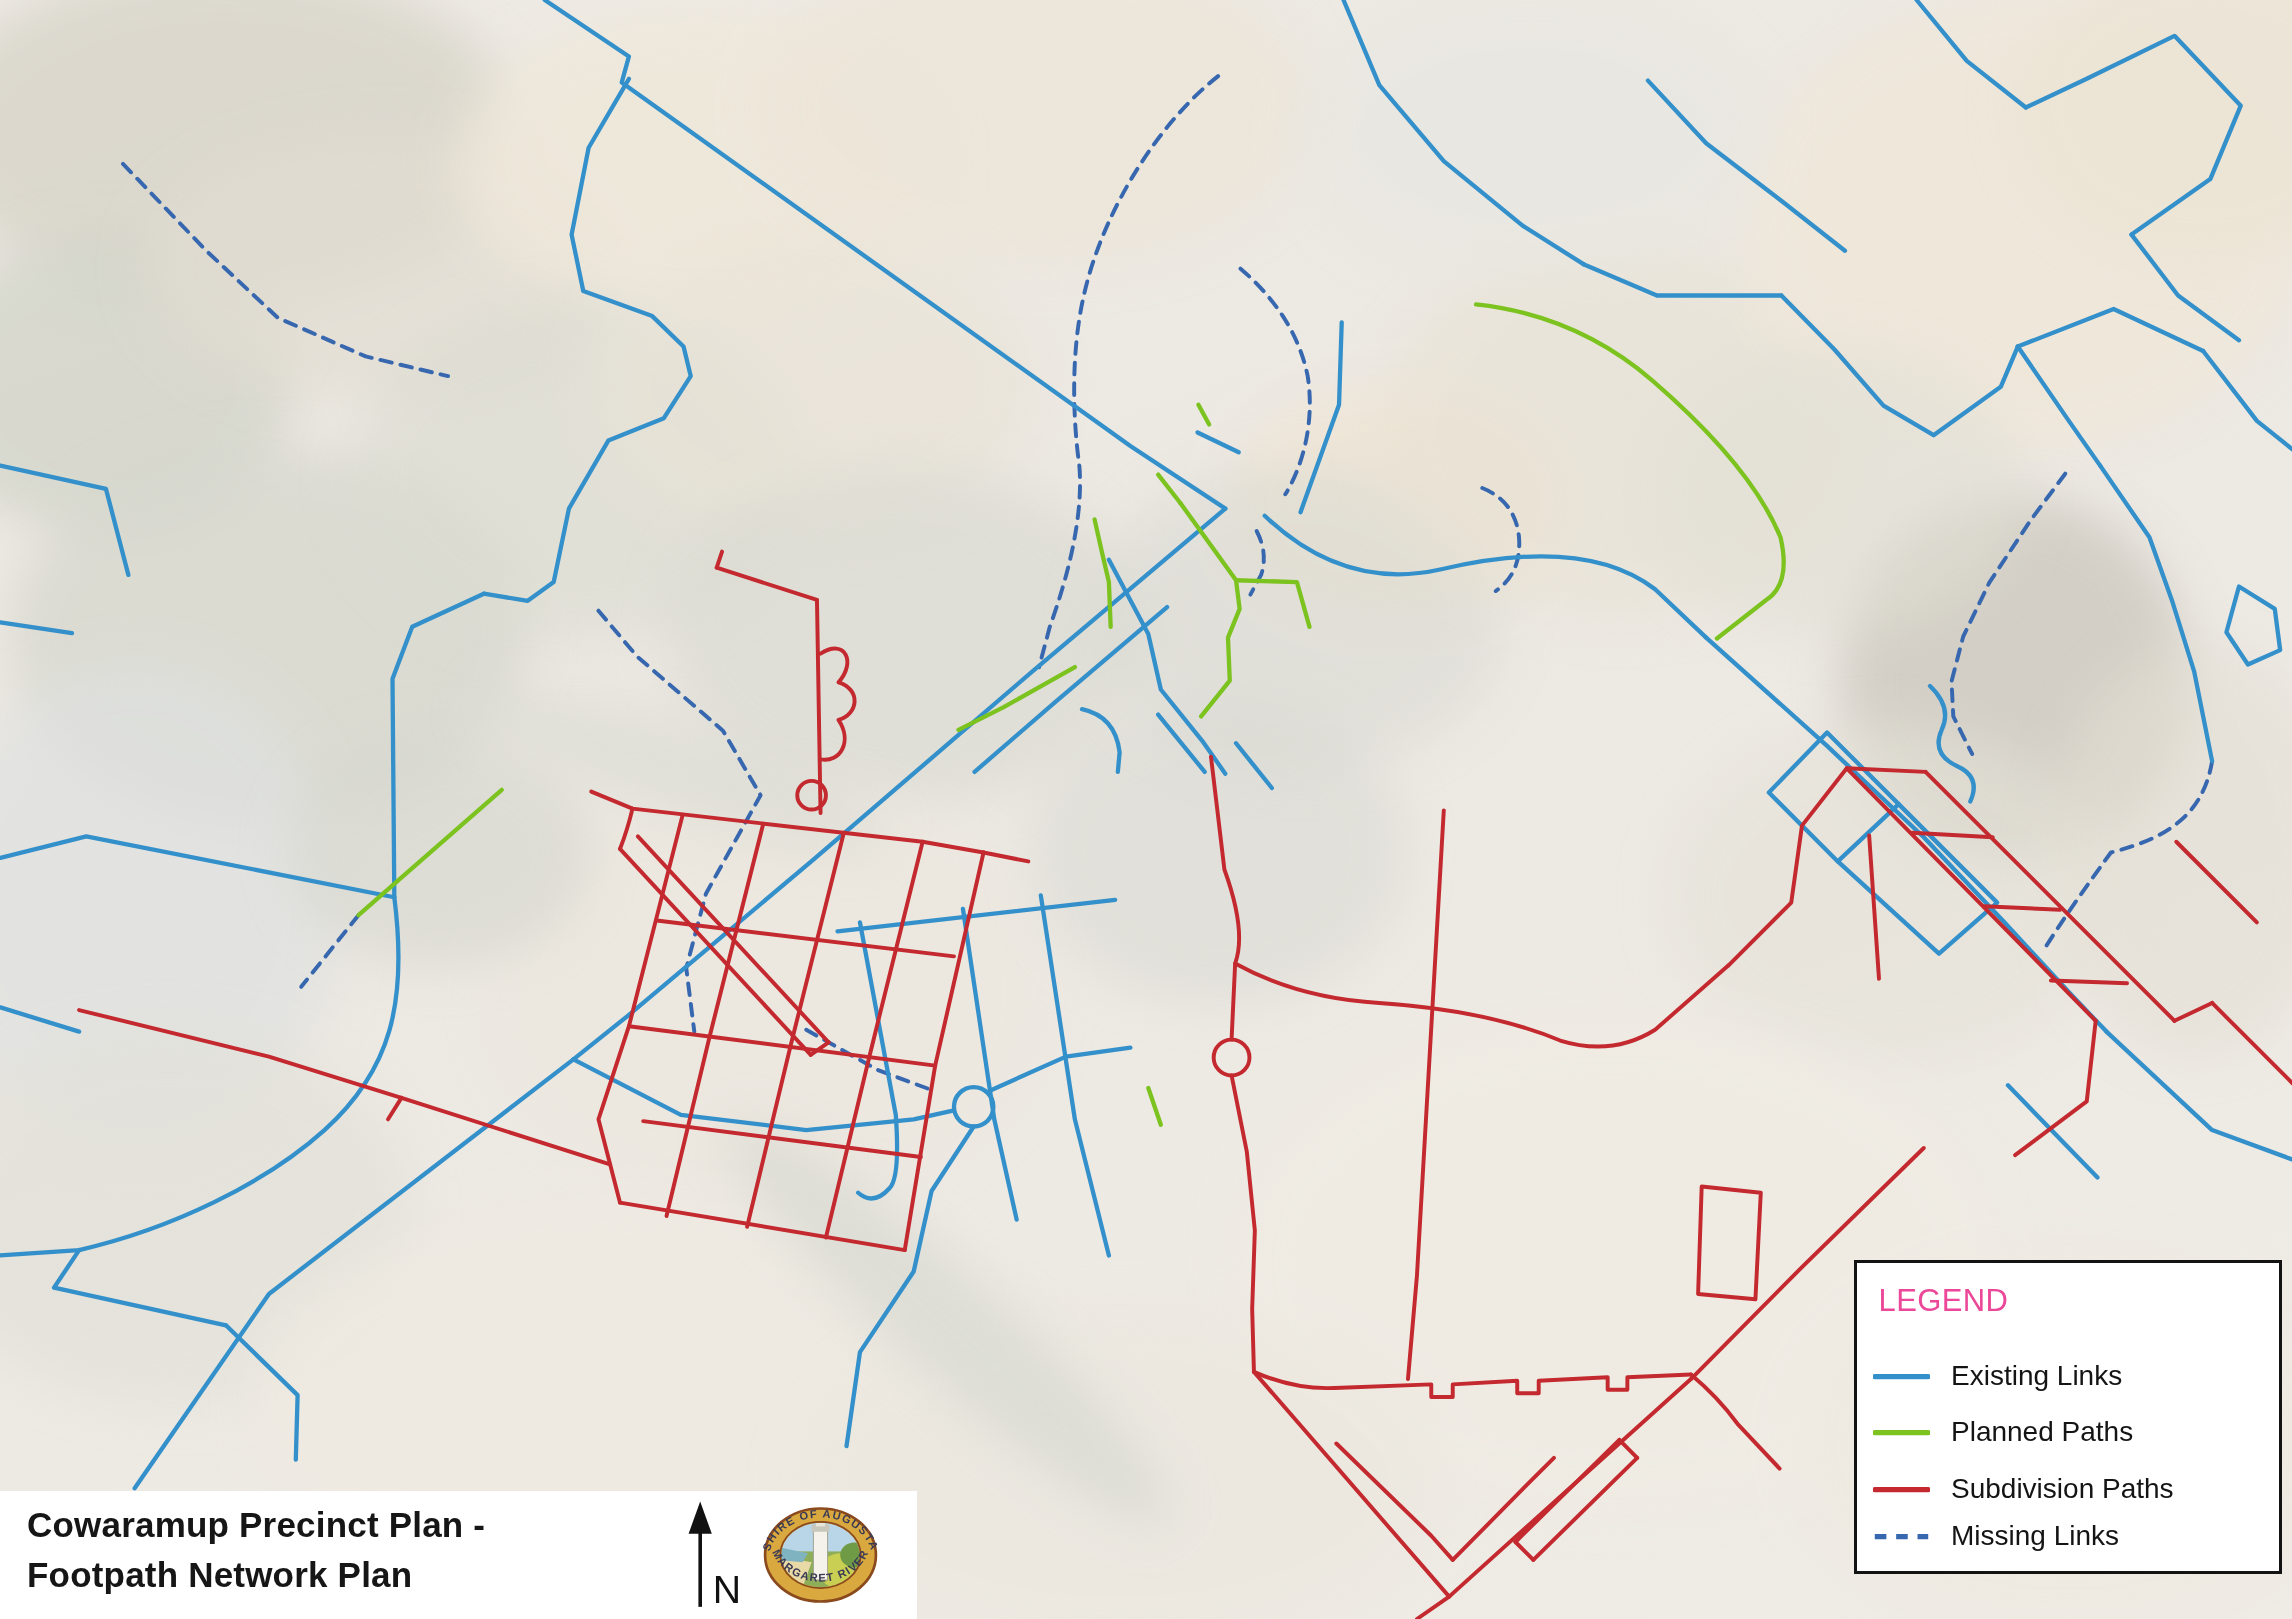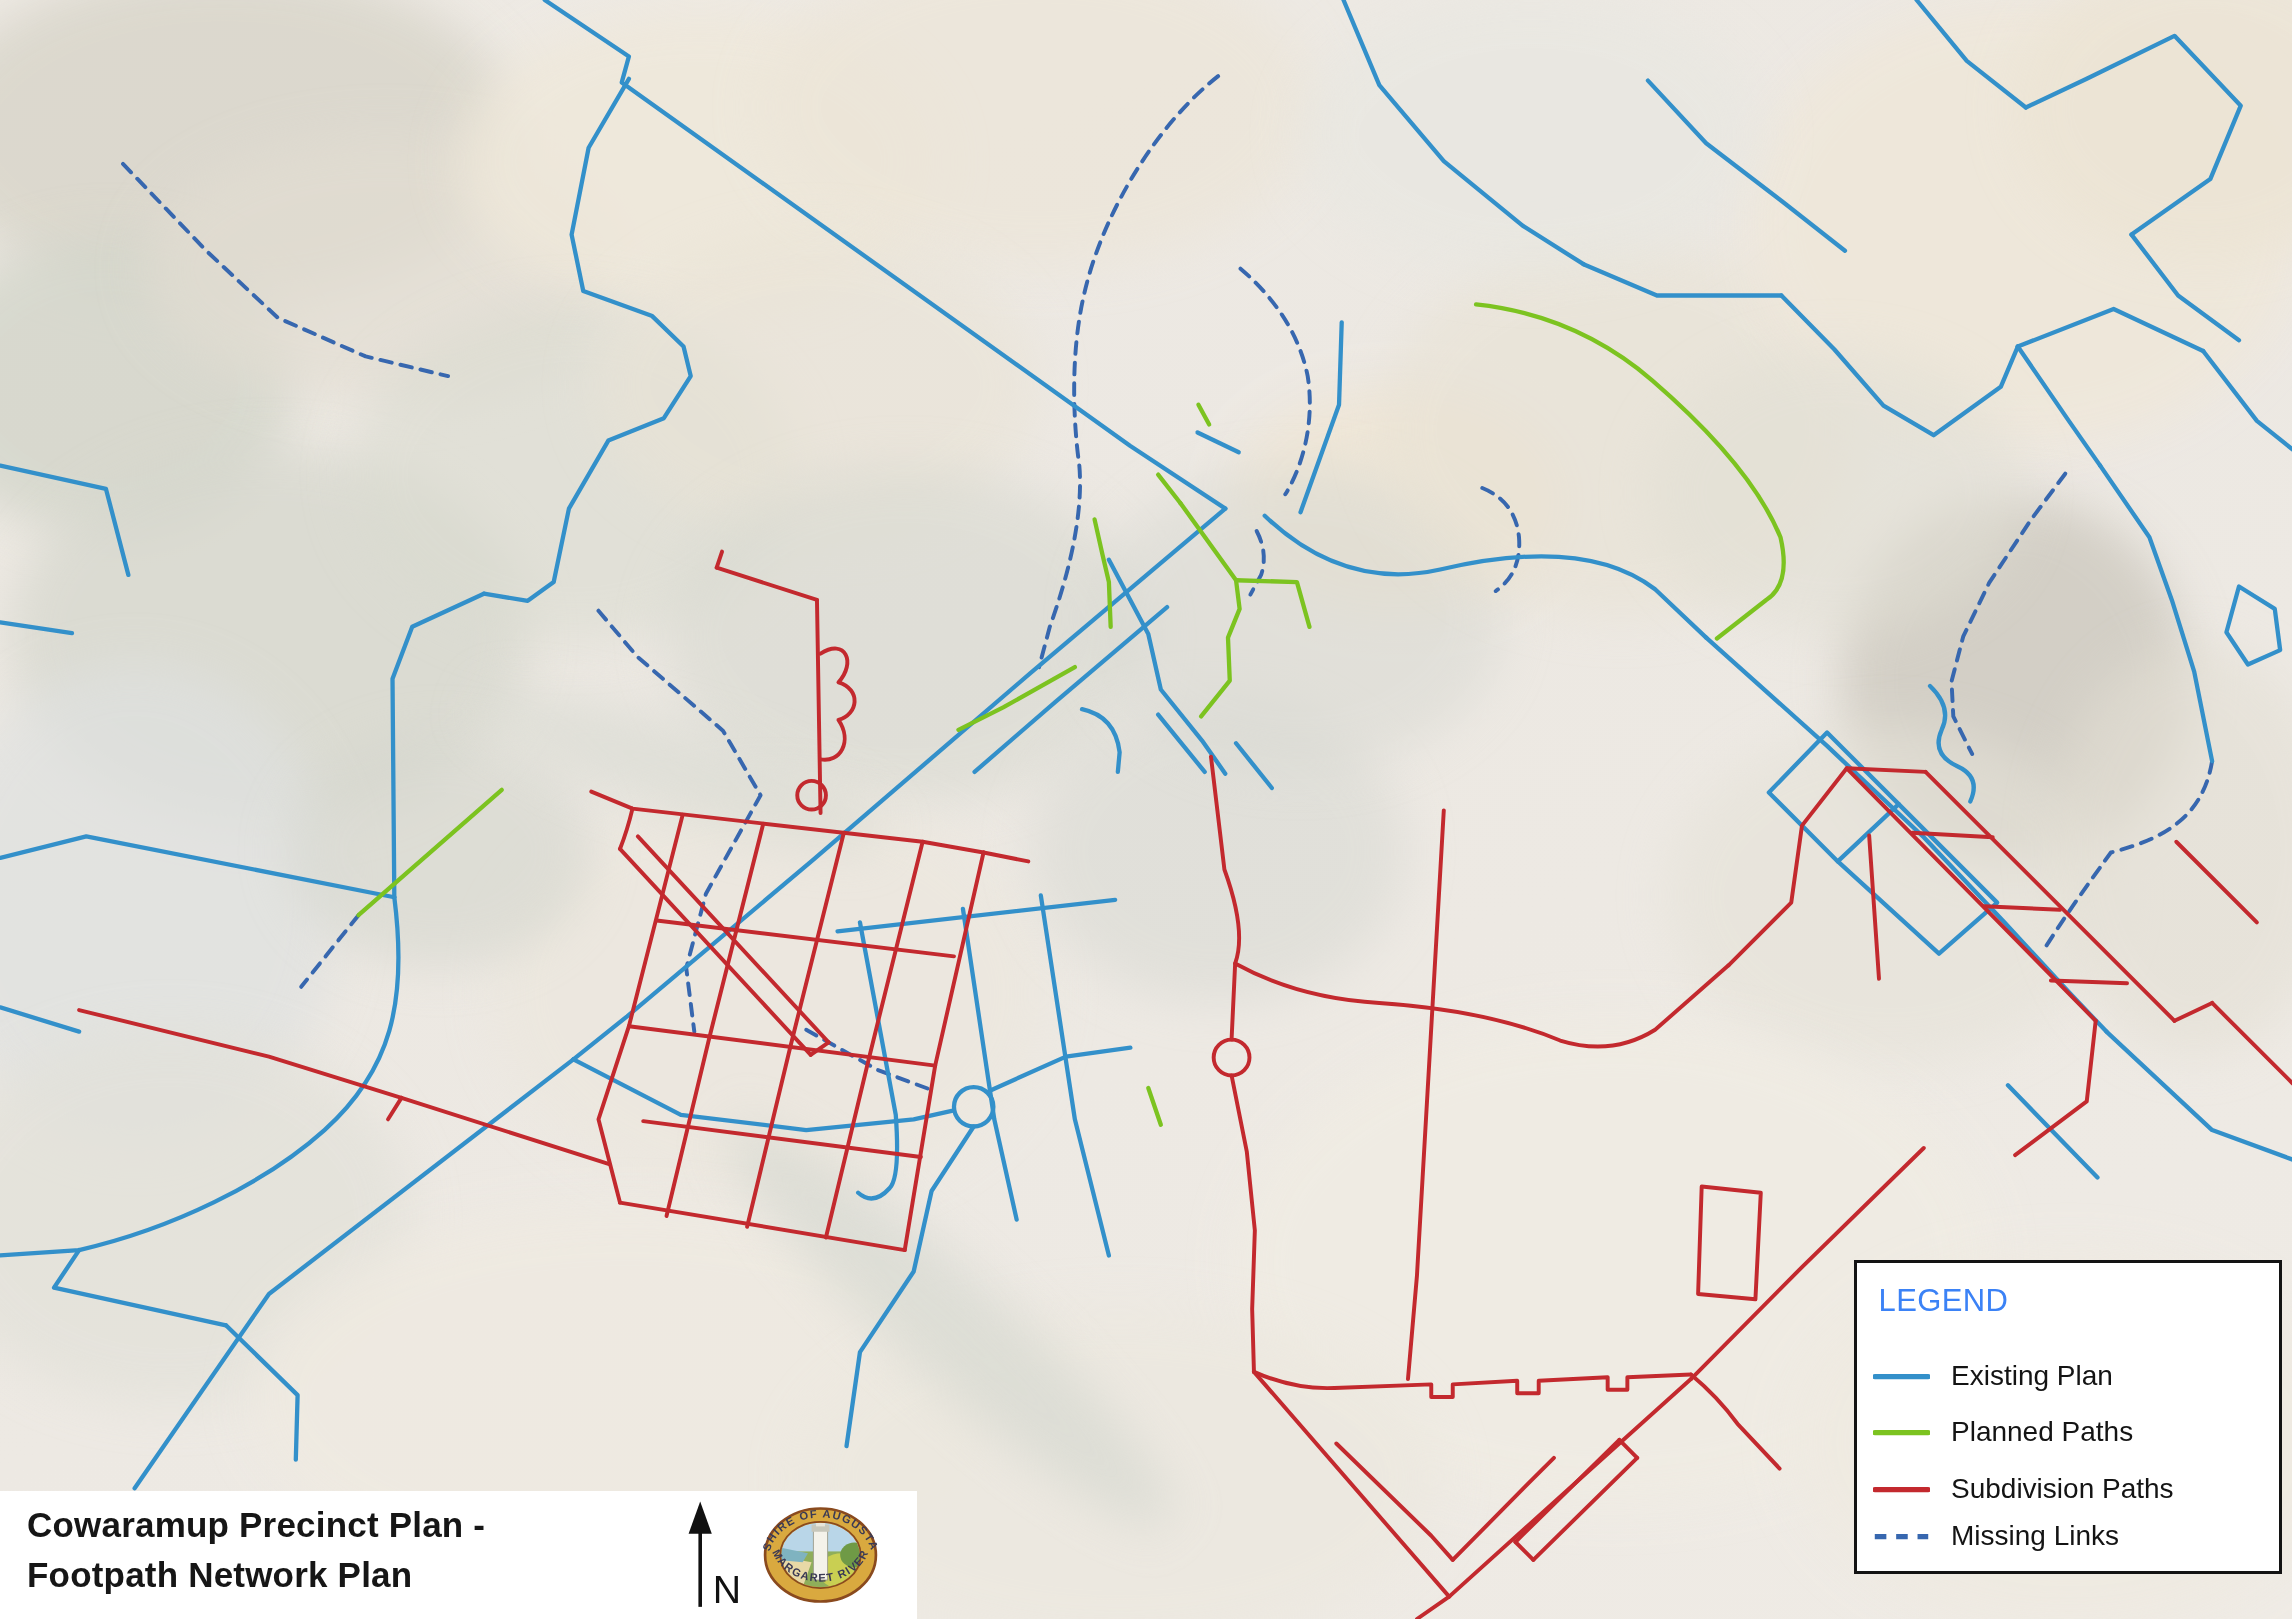--- a/index.html
+++ b/index.html
@@ -18,21 +18,21 @@
   }
   .titletext{position:absolute;left:27px;top:9px;color:#161616;
     font-size:35px;font-weight:bold;line-height:1.42;letter-spacing:0.2px;}
   .northwrap{position:absolute;left:673px;top:7.2px;width:99px;height:116px;}
   .logowrap{position:absolute;left:749px;top:5.4px;width:143px;height:118px;}
   
   .legend{
     position:absolute;left:1854px;top:1260px;width:428px;height:314px;
     background:#ffffff;border:3.6px solid #131313;box-sizing:border-box;
   }
-  .legend-heading{position:absolute;left:21.5px;top:19.7px;font-size:31px;color:#3b82f6;letter-spacing:0.4px;}
+  .legend-heading{position:absolute;left:21.5px;top:19.7px;font-size:31px;color:#ec4899;letter-spacing:0.4px;}
   .legend-row{position:absolute;left:0;width:100%;height:36px;}
   .legend-swatch{position:absolute;left:16px;top:12.5px;width:57px;height:7.2px;}
   .legend-label{position:absolute;left:94px;top:0px;font-size:28px;color:#141414;}
 </style>
 </head>
 <body>
 
 <div class="stage">
 
   <svg id="map-svg" width="2293" height="1619" viewBox="0 0 2560 1808">
@@ -254,21 +254,21 @@
 
   <div class="legend">
     <div class="legend-heading">LEGEND</div>
 
     <div class="legend-row" style="top:97px;">
       <div class="legend-swatch">
           <svg width="57" height="7.2" viewBox="0 0 64 8">
             <line x1="2" y1="4" x2="62" y2="4" stroke="#3390CA" stroke-width="6" stroke-linecap="round"></line>
           </svg>
         </div>
-      <div class="legend-label">Existing Plan</div>
+      <div class="legend-label">Existing Links</div>
     </div>
     <div class="legend-row" style="top:210px;">
       <div class="legend-swatch">
           <svg width="57" height="7.2" viewBox="0 0 64 8">
             <line x1="2" y1="4" x2="62" y2="4" stroke="#C3292E" stroke-width="6" stroke-linecap="round"></line>
           </svg>
         </div>
       <div class="legend-label">Subdivision Paths</div>
     </div>
     <div class="legend-row" style="top:153px;">

